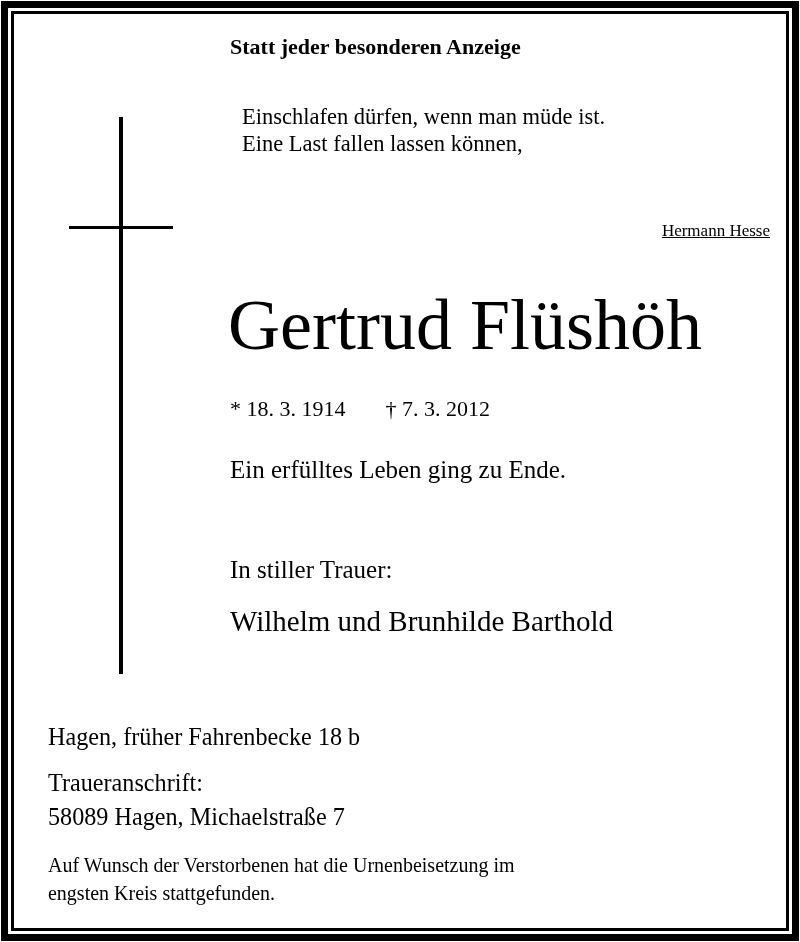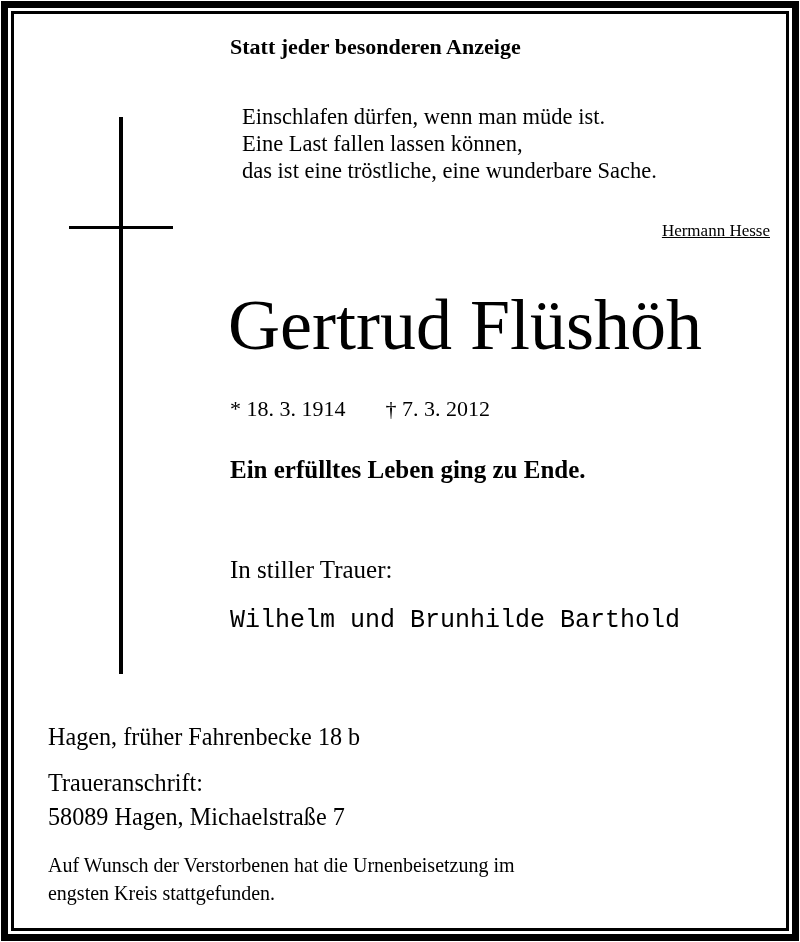--- a/index.html
+++ b/index.html
@@ -9,40 +9,39 @@
     .abs { position: absolute; white-space: nowrap; }
     .header { left: 230px; top: 34px; font-size: 22px; font-weight: bold; }
     .poem { left: 242px; top: 103px; font-size: 22.5px; line-height: 27px; }
     .author { right: 30px; top: 221px; font-size: 17px; text-decoration: underline; }
     .cross-v { position: absolute; left: 119px; top: 117px; width: 4px; height: 557px; background: #000; }
     .cross-h { position: absolute; left: 69px; top: 226px; width: 104px; height: 3px; background: #000; }
     .name { left: 228px; top: 282px; font-size: 72px; line-height: 86px; }
     .dates { left: 230px; top: 372px; font-size: 22px; }
     .dates span { display: inline-block; }
     .dates .death { margin-left: 40px; margin-top: 24px; }
-    .life { left: 230px; top: 456px; font-size: 25px; font-weight: bold; }
+    .life { left: 230px; top: 456px; font-size: 25px; }
     .mourning { left: 230px; top: 556px; font-size: 25px; }
-    .family { left: 230px; top: 603px; font-size: 25px; line-height: 36px; font-family: Liberation Mono, monospace; }
+    .family { left: 230px; top: 603px; font-size: 29px; line-height: 36px; }
     .residence { left: 48px; top: 722px; font-size: 26px; transform: scaleX(0.93); transform-origin: left; }
     .address { left: 48px; top: 766px; font-size: 26px; line-height: 34px; transform: scaleX(0.93); transform-origin: left; }
     .note { left: 48px; top: 851px; font-size: 21.5px; line-height: 28px; transform: scaleX(0.93); transform-origin: left; }
     .line { display: block; }
   </style>
 </head>
 <body>
 
 <div class="outer-frame"></div>
 <div class="inner-frame"></div>
 
 <div class="abs header">Statt jeder besonderen Anzeige</div>
 
 <div class="abs poem">
   <span class="line">Einschlafen dürfen, wenn man müde ist.</span>
   <span class="line">Eine Last fallen lassen können,</span>
-  <span class="line">das ist eine tröstliche, eine wunderbare Sache.</span>
 </div>
 <div class="abs author">Hermann Hesse</div>
 
 <div>
   <div class="cross-v"></div>
   <div class="cross-h"></div>
 </div>
 
 <div class="abs name">Gertrud Flüshöh</div>
 

